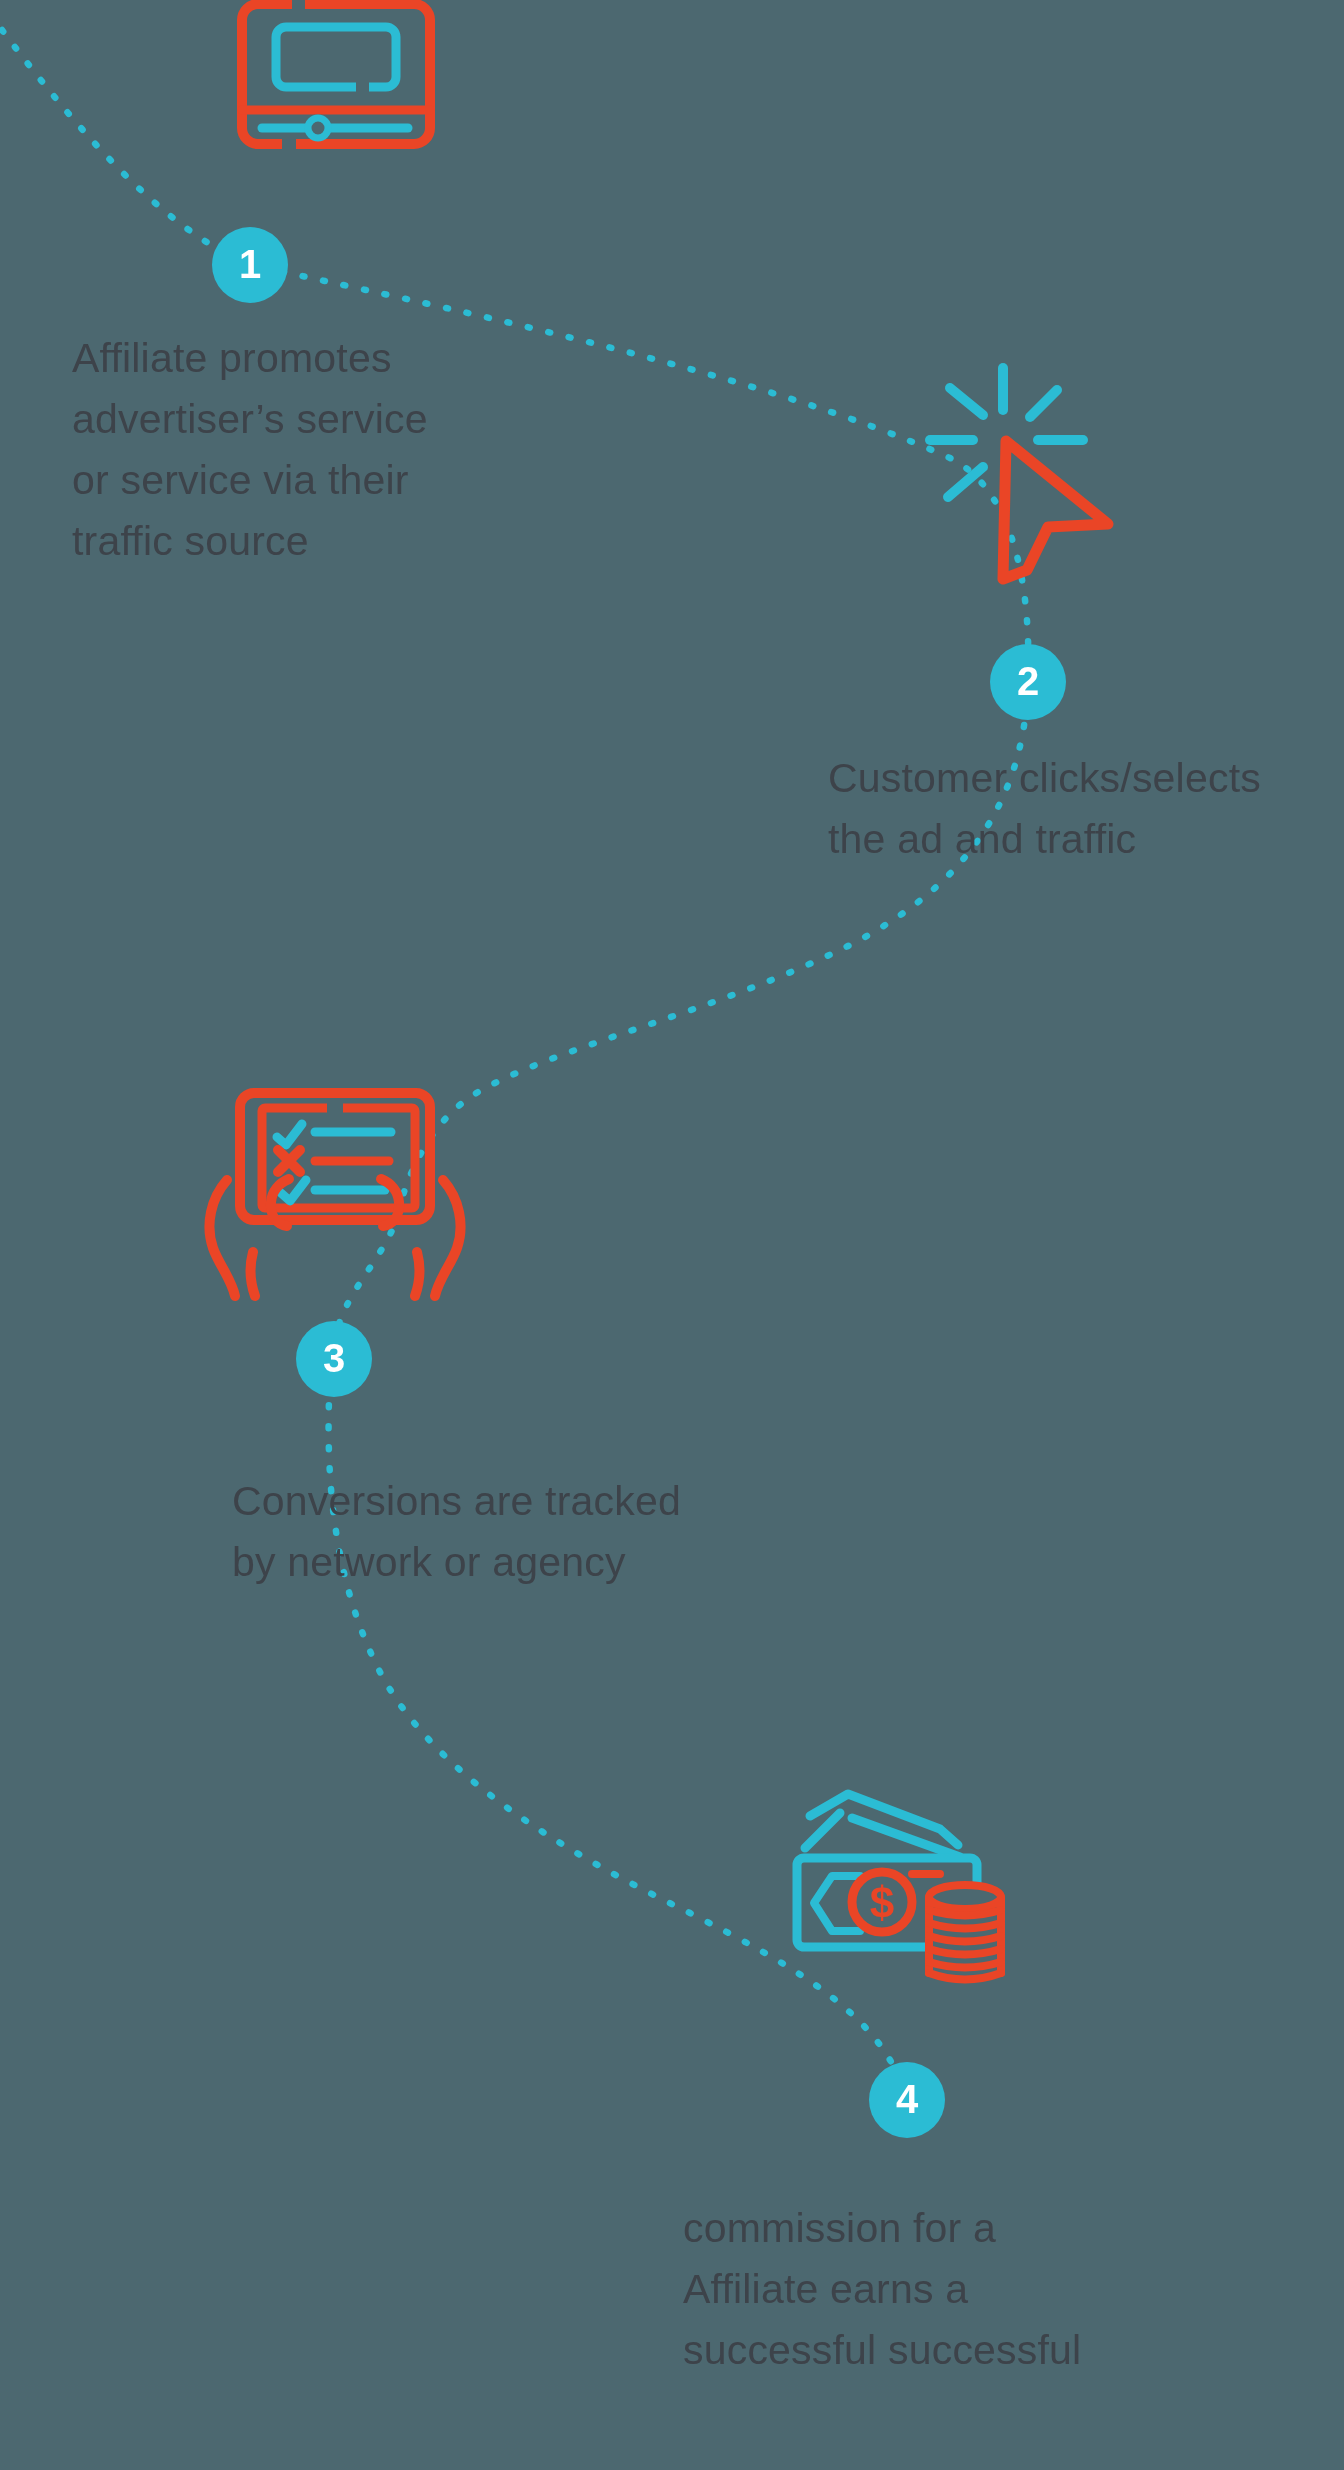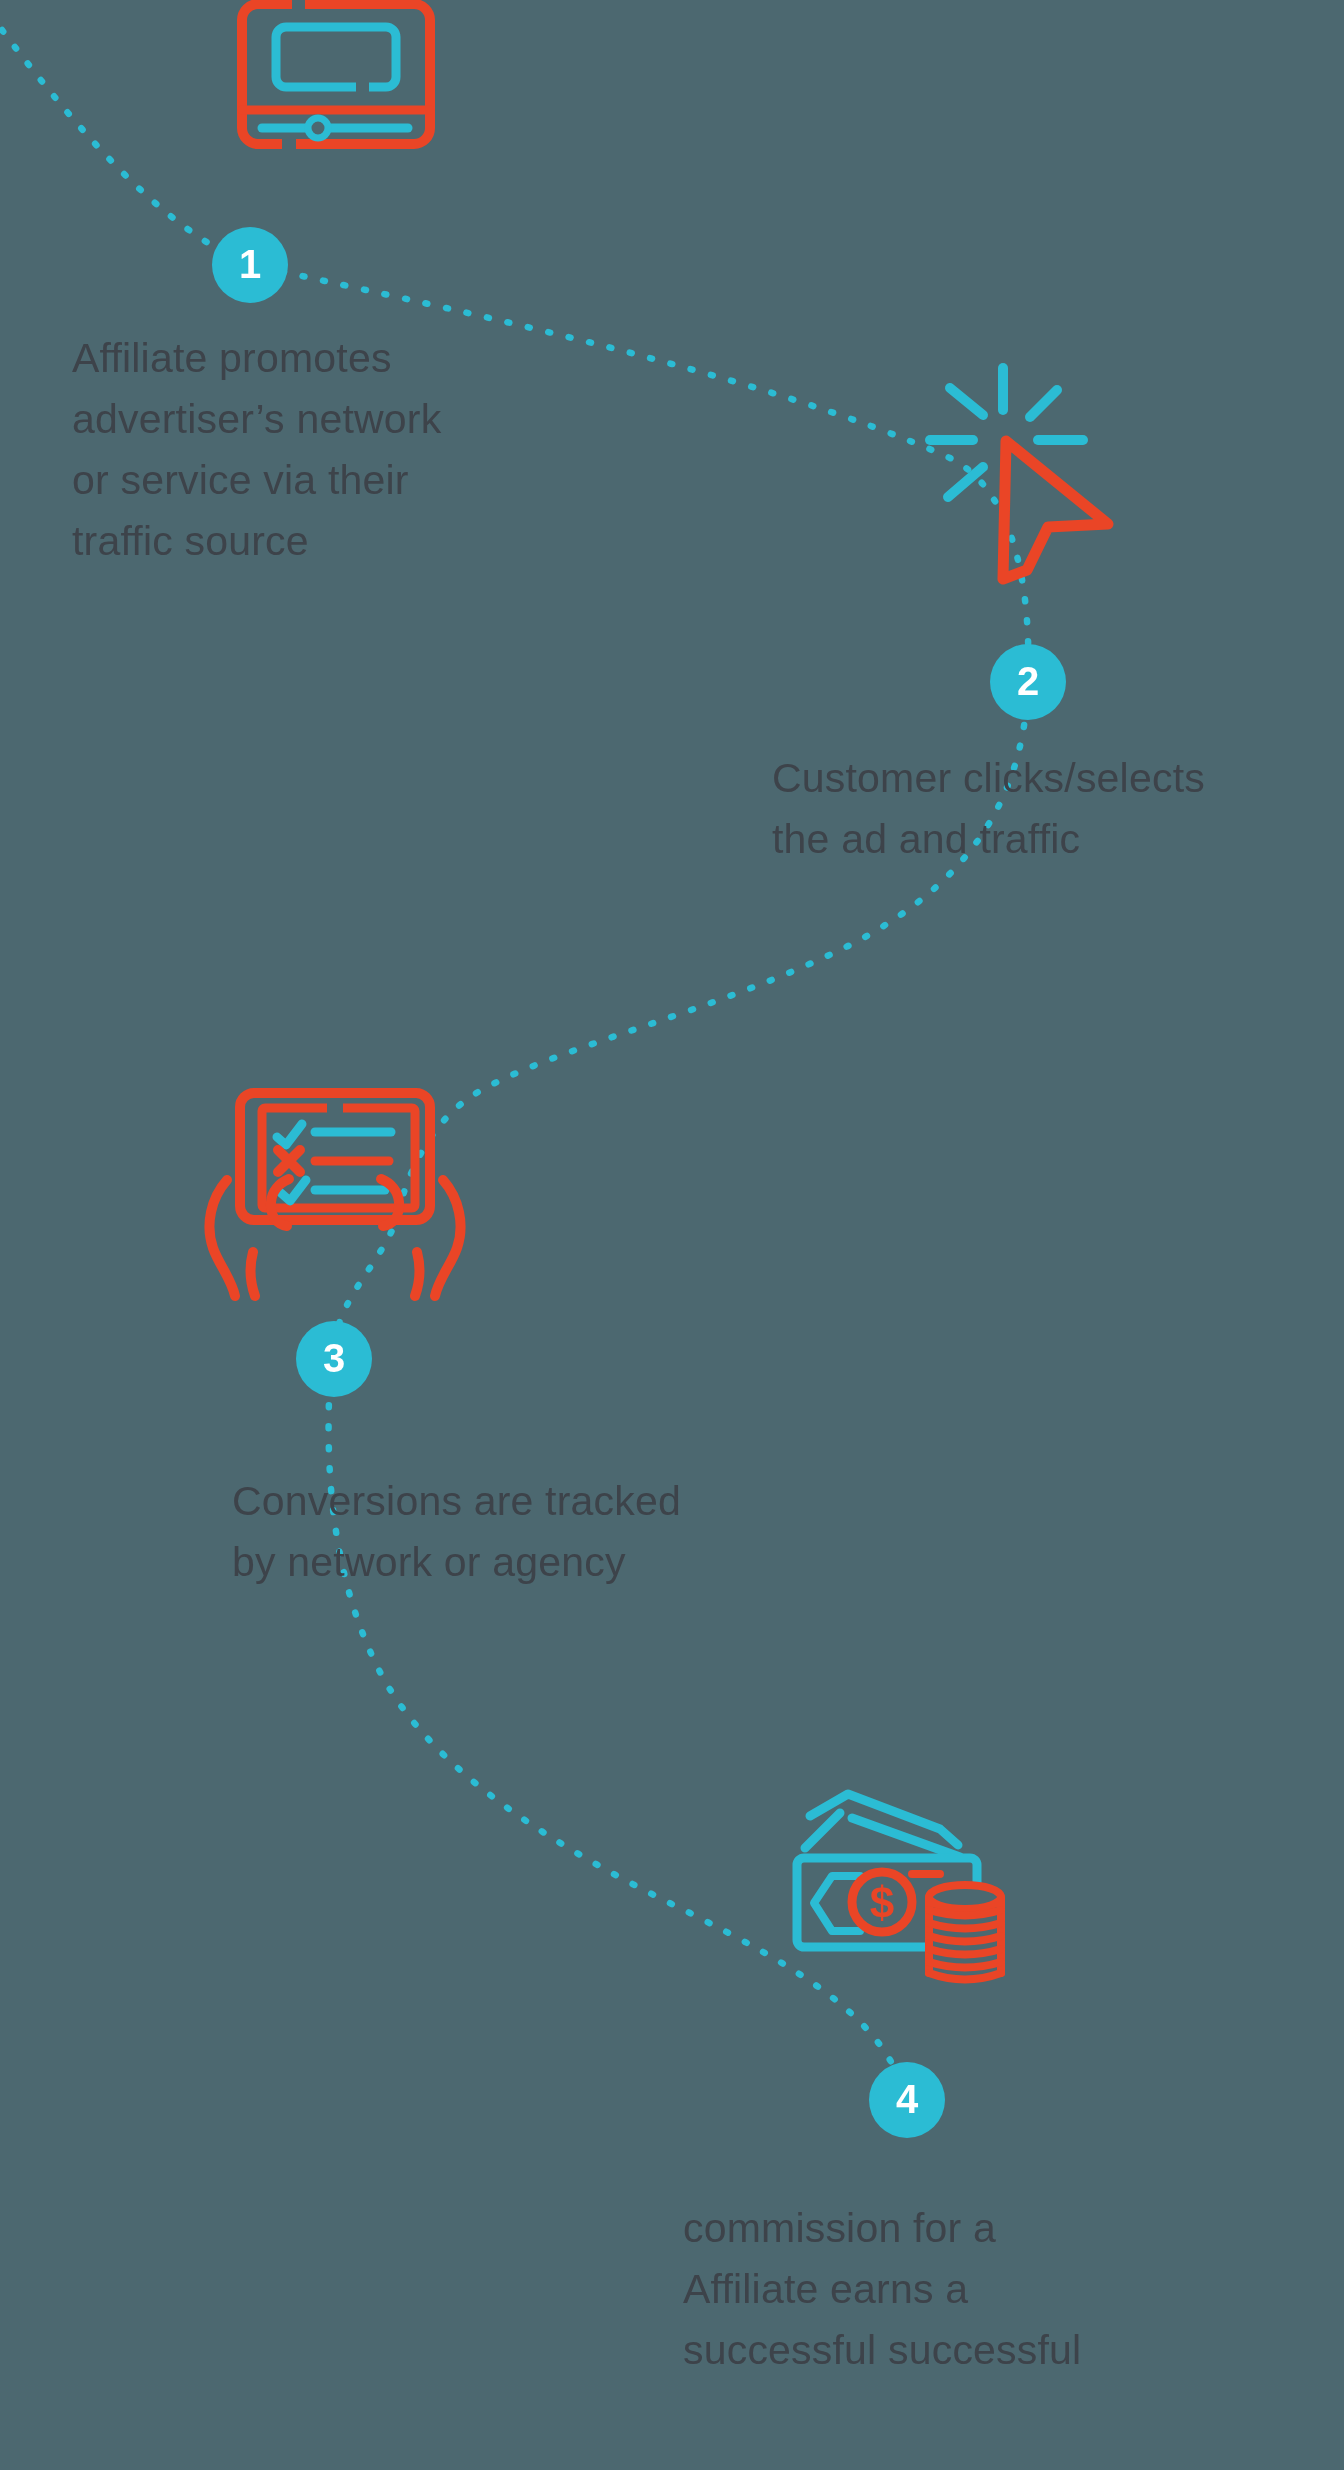--- a/index.html
+++ b/index.html
@@ -123,25 +123,25 @@
   </div>
   <div class="marker" style="left:296px;top:1321px">
     <span class="num">3</span>
   </div>
   <div class="marker" style="left:869px;top:2062px">
     <span class="num">4</span>
   </div>
 
   <div class="desc" style="left:72px;top:328px">
     <span class="line">Affiliate promotes</span>
-    <span class="line">advertiser’s network</span>
+    <span class="line">advertiser’s service</span>
     <span class="line">or service via their</span>
     <span class="line">traffic source</span>
   </div>
-  <div class="desc" style="left:772px;top:748px">
+  <div class="desc" style="left:828px;top:748px">
     <span class="line">Customer clicks/selects</span>
     <span class="line">the ad and traffic</span>
   </div>
   <div class="desc" style="left:232px;top:1471px">
     <span class="line">Conversions are tracked</span>
     <span class="line">by network or agency</span>
   </div>
   <div class="desc" style="left:683px;top:2198px">
     <span class="line">commission for a</span>
     <span class="line">Affiliate earns a</span>

